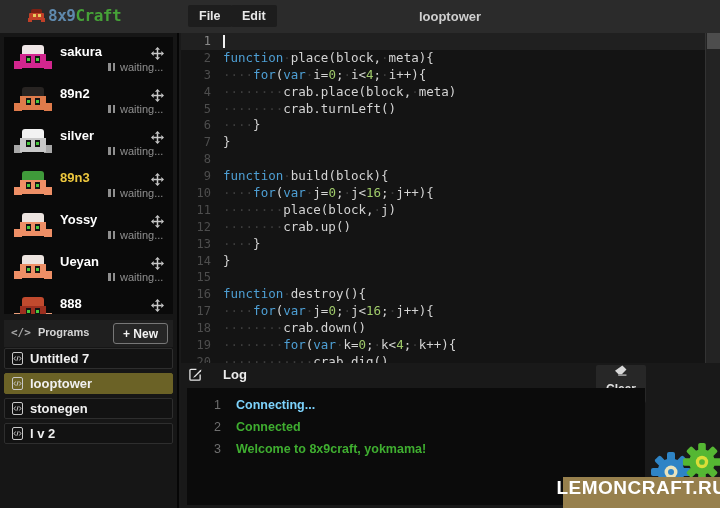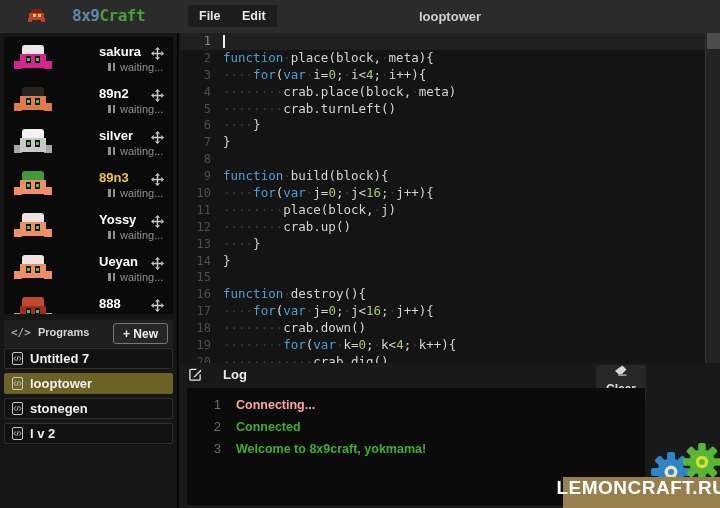--- a/index.html
+++ b/index.html
@@ -8,37 +8,37 @@
 
   
   .topbar { position:absolute; left:0; top:0; width:720px; height:33px; background:#2b2b2b; z-index:5; }
   .logo { position:absolute; left:28px; top:6px; display:flex; align-items:center; gap:3px; }
   .logo-crab { position:relative; width:17px; height:13px; }
   .logo-crab .c-cap { position:absolute; left:3px; top:0; width:11px; height:4px; background:#7c2014; border-radius:2px 2px 0 0; }
   .logo-crab .c-body { position:absolute; left:1px; top:4px; width:15px; height:7px; background:#c14028; border-radius:1px; }
   .logo-crab .c-eye { position:absolute; top:5px; width:3px; height:3px; background:#e9c95c; }
   .logo-crab .c-claw { position:absolute; bottom:0; width:4px; height:4px; background:#c14028; }
   .logo-text { font-family:"DejaVu Sans Mono",monospace; font-weight:bold; font-size:16px; letter-spacing:-0.5px; }
-  .logo-text .lg-num { color:#5f89ad;margin-left:24px; }
+  .logo-text .lg-num { color:#5f89ad; }
   .logo-text .lg-craft { color:#46a238; }
   .menu-btn { position:absolute; top:5px; height:22px; background:#1d1d1d; color:#e8e8e8; font-size:12.5px; font-weight:bold; border:none; border-radius:2px; padding:0 11px; cursor:pointer; }
   .editor-title { position:absolute; left:180px; width:540px; top:9px; text-align:center; color:#cfcfcf; font-size:13px; font-weight:bold; }
   .learnapi { position:absolute; right:9px; top:5px; height:23px; background:#1d1d1d; color:#e6e6e6; font-size:12px; font-weight:bold; border:none; border-radius:2px; padding:0 10px 0 8px; display:flex; align-items:center; gap:6px; cursor:pointer; }
 
   
   .sidebar { position:absolute; left:0; top:33px; width:179px; height:475px; background:#161616; border-right:2px solid #060606; }
   .players { position:absolute; left:4px; top:4px; width:169px; height:277px; background:#0a0a0a; overflow:hidden; }
   .player-row { position:relative; height:42px; padding:5px 8px 0 10px; cursor:pointer; }
   .crab { position:absolute; left:11px; top:8px; width:36px; height:29px; }
   .crab .cap { position:absolute; left:7px; top:0; width:22px; height:9px; border-radius:3px 3px 0 0; }
   .crab .bod { position:absolute; left:5px; top:9px; width:26px; height:14px; }
   .crab .eye { position:absolute; top:11px; width:5px; height:7px; background:#141414; }
   .crab .eye::after { content:""; position:absolute; left:1px; top:2px; width:3px; height:3px; background:#49c93f; }
   .crab .claw { position:absolute; top:16px; width:8px; height:8px; }
-  .p-name { position:absolute; left:56px; top:7px; font-size:13px; font-weight:bold; color:#fff;margin-left:39px; }
+  .p-name { position:absolute; left:56px; top:7px; font-size:13px; font-weight:bold; color:#fff; }
   .p-status { position:absolute; left:56px; top:24px; font-size:11px; color:#8f8f8f; display:flex; align-items:center;padding-left:48px; }
   .pause-i { display:inline-flex; gap:2px; margin-right:5px; }
   .pause-i i { display:block; width:2.5px; height:8px; background:#8f8f8f; }
   .p-move { position:absolute; right:9px; top:9px; width:13px; height:13px; cursor:pointer; }
 
   .programs-header { position:absolute; left:4px; top:287px; width:169px; height:27px; background:#1f1f1f; }
   .ph-icon { position:absolute; left:7px; top:6px; color:#a8a8a8; font-family:"DejaVu Sans Mono",monospace; font-size:11px; font-weight:bold; }
   .ph-label { position:absolute; left:34px; top:6px; color:#d6d6d6; font-size:11px; font-weight:bold; }
   .new-btn { position:absolute; right:5px; top:3px; height:21px; background:#262626; border:1px solid #777; border-radius:3px; color:#f2f2f2; font-size:12px; font-weight:bold; padding:0 9px; cursor:pointer; }
   .program-list { position:absolute; left:4px; top:315px; width:169px; }
@@ -372,21 +372,21 @@
       <svg width="13" height="11" viewBox="0 0 14 12">
           <path d="M9,0.5 L13.5,5 8.5,10 H4.8 L1,6.2 Z" fill="#d8d8d8"></path>
           <path d="M4.5,11 H13.5" stroke="#d8d8d8" stroke-width="1.2"></path>
         </svg>
       <span>Clear</span>
     </button>
   </div>
   <div class="log-body">
       <div class="log-line">
         <span class="log-num">1</span>
-        <span class="log-text" style="color: #fca5a5;">Connecting...</span>
+        <span class="log-text" style="color: #7dd3fc;">Connecting...</span>
       </div>
       <div class="log-line">
         <span class="log-num">2</span>
         <span class="log-text" style="color: rgb(63, 174, 48);">Connected</span>
       </div>
       <div class="log-line">
         <span class="log-num">3</span>
         <span class="log-text" style="color: rgb(63, 174, 48);">Welcome to 8x9craft, yokmama!</span>
       </div>
     </div>

